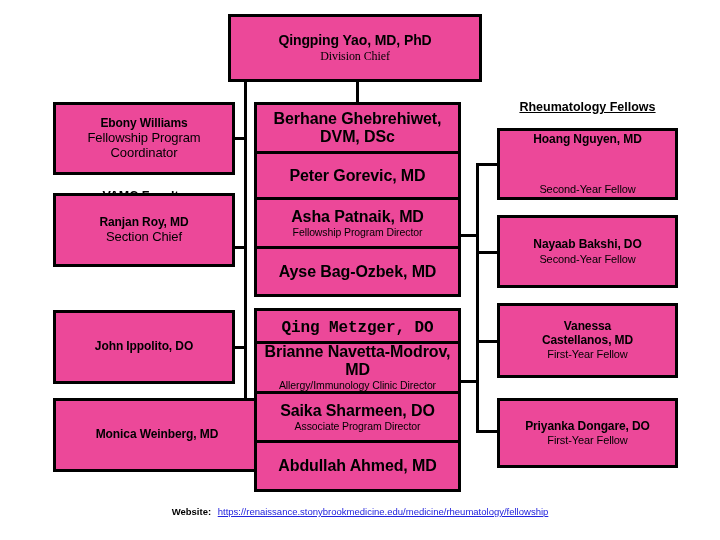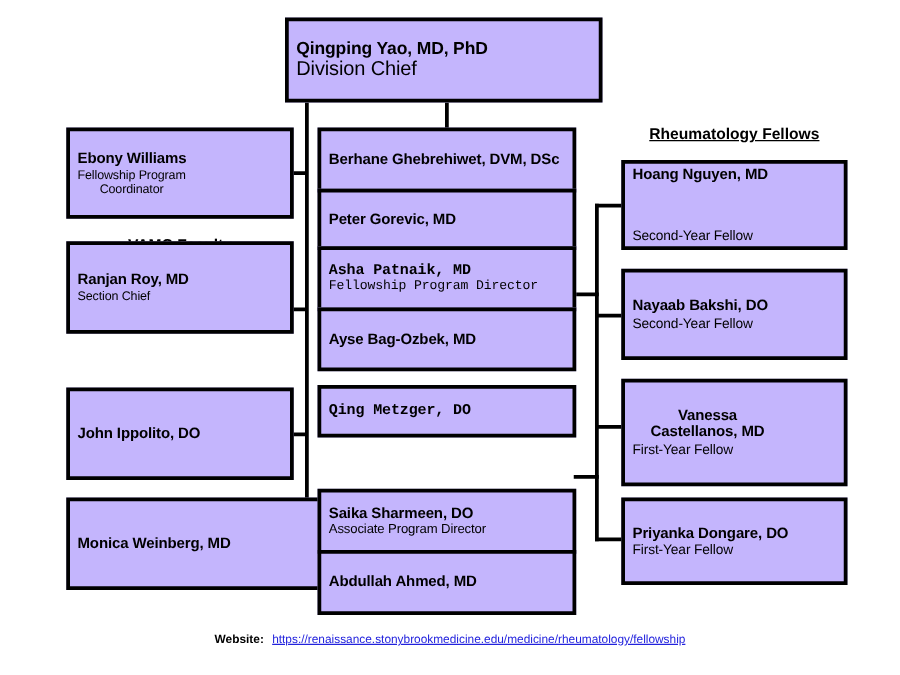--- a/index.html
+++ b/index.html
@@ -25,48 +25,48 @@
     position: absolute;
     background: #000000;
   }
   .line.v { width: 3px; }
   .line.h { height: 3px; }
 
   
   .node {
     position: absolute;
     border: 3px solid #000000;
-    background: #c4b5fd;
+    background: #ec4899;
     box-sizing: border-box;
     display: flex;
     flex-direction: column;
-    align-items: flex-start;
+    align-items: center;
     justify-content: center;
     text-align: center;
     padding: 2px 6px;
     line-height: 1.12;
   }
   .node .nm {
     font-weight: bold;
     font-size: 12px;
     letter-spacing: -0.1px;
   }
   .node .rl {
     font-weight: normal;
-    font-size: 10px;
+    font-size: 13px;
     letter-spacing: -0.1px;
     margin-top: 1px;
   }
 
   
   #node-root .nm { font-size: 14px; }
-  #node-root .rl { font-size: 16px; }
-
-  
-  .center-node .nm { font-size: 12px; }
+  #node-root .rl { font-size: 12px; font-family: Liberation Serif, serif; }
+
+  
+  .center-node .nm { font-size: 16px; }
   .center-node .rl { font-size: 10.5px; }
 
   
   .right-node .nm { font-size: 12px; }
   .right-node .rl { font-size: 11px; }
 
   
   .heading {
     position: absolute;
     font-weight: bold;
@@ -143,49 +143,53 @@
   <div class="node" style="left:53px; top:398px; width:208px; height:74px;">
     <div class="nm">Monica Weinberg, MD</div>
   </div>
 
   <div class="node center-node" style="left:254px; top:102px; width:207px; height:52px;">
     <div class="nm">Berhane Ghebrehiwet, DVM, DSc</div>
   </div>
   <div class="node center-node" style="left:254px; top:151px; width:207px; height:49px;">
     <div class="nm">Peter Gorevic, MD</div>
   </div>
-  <div class="node center-node" style="left:254px; top:197px; width:207px; height:52px;font-family:Liberation Mono, monospace;">
+  <div class="node center-node" style="left:254px; top:197px; width:207px; height:52px;">
     <div class="nm">Asha Patnaik, MD</div>
     <div class="rl">Fellowship Program Director</div>
   </div>
   <div class="node center-node" style="left:254px; top:246px; width:207px; height:51px;">
     <div class="nm">Ayse Bag-Ozbek, MD</div>
   </div>
   <div class="node center-node" style="left:254px; top:308px; width:207px; height:42px;font-family:Liberation Mono, monospace;">
     <div class="nm">Qing Metzger, DO</div>
+  </div>
+  <div class="node center-node" style="left:254px; top:341px; width:207px; height:53px;">
+    <div class="nm">Brianne Navetta-Modrov, MD</div>
+    <div class="rl">Allergy/Immunology Clinic Director</div>
   </div>
   <div class="node center-node" style="left:254px; top:391px; width:207px; height:52px;">
     <div class="nm">Saika Sharmeen, DO</div>
     <div class="rl">Associate Program Director</div>
   </div>
   <div class="node center-node" style="left:254px; top:440px; width:207px; height:52px;">
     <div class="nm">Abdullah Ahmed, MD</div>
   </div>
 
   <div class="heading" style="left:497px; top:100px; width:181px;">Rheumatology Fellows</div>
 
   <div class="node right-node" style="left:497px; top:128px; width:181px; height:72px;gap:36px;">
     <div class="nm">Hoang Nguyen, MD</div>
     <div class="rl">Second-Year Fellow</div>
   </div>
   <div class="node right-node" style="left:497px; top:215px; width:181px; height:73px;">
     <div class="nm">Nayaab Bakshi, DO</div>
     <div class="rl">Second-Year Fellow</div>
   </div>
-  <div class="node right-node" style="left:497px; top:303px; width:181px; height:86px;">
+  <div class="node right-node" style="left:497px; top:303px; width:181px; height:75px;">
     <div class="nm" style="max-width:120px;">Vanessa Castellanos, MD</div>
     <div class="rl">First-Year Fellow</div>
   </div>
   <div class="node right-node" style="left:497px; top:398px; width:181px; height:70px;">
     <div class="nm">Priyanka Dongare, DO</div>
     <div class="rl">First-Year Fellow</div>
   </div>
 
   <div id="footer">
     <span class="lbl">Website:</span>

